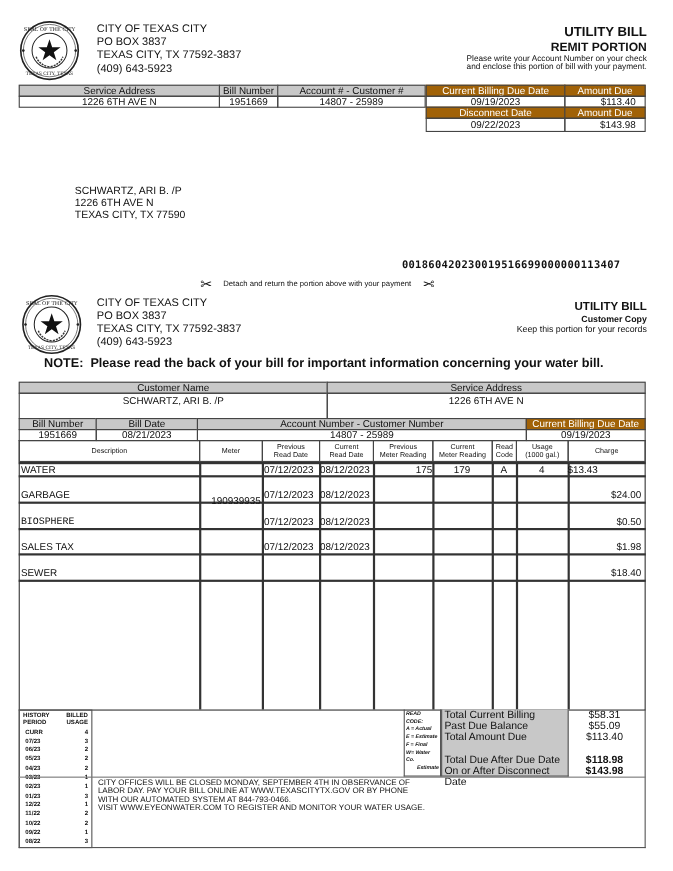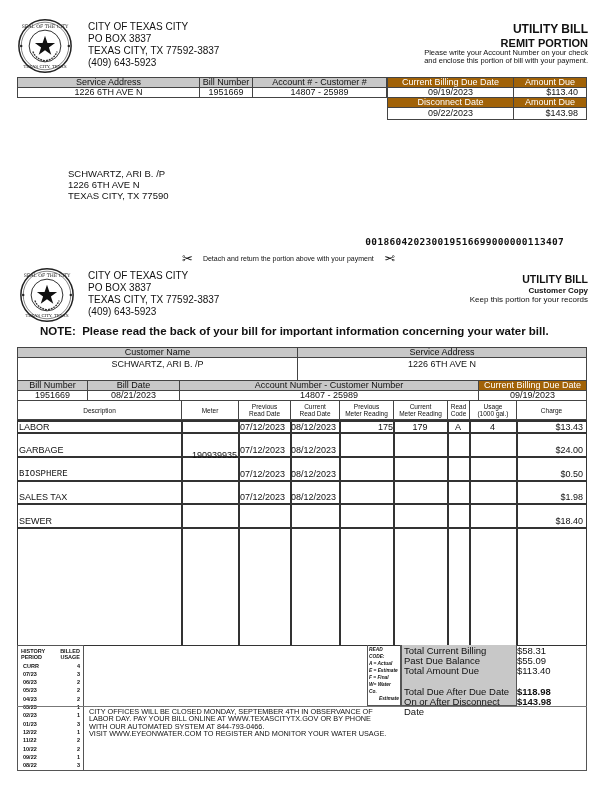--- a/index.html
+++ b/index.html
@@ -169,29 +169,29 @@
 <div class="vline" style="left:516px;top:420px;height:225px;"></div>
 
 <div class="hline" style="left:17px;top:420px;width:570px;"></div>
 <div class="hline" style="left:17px;top:432px;width:570px;"></div>
 <div class="hline" style="left:17px;top:456px;width:570px;"></div>
 <div class="hline" style="left:17px;top:480px;width:570px;"></div>
 <div class="hline" style="left:17px;top:503px;width:570px;"></div>
 <div class="hline" style="left:17px;top:527px;width:570px;"></div>
 
 <div>
-  <span class="rowtxt" style="left:19px;top:422px;">LABOR</span>
+  <span class="rowtxt" style="left:19px;top:422px;">WATER</span>
   <span class="rowtxt" style="left:181px;width:56px;text-align:right;top:422px;margin-top:28px;">190939935</span>
   <span class="rowtxt" style="left:240px;top:422px;">07/12/2023</span>
   <span class="rowtxt" style="left:291px;top:422px;">08/12/2023</span>
   <span class="rowtxt" style="left:339px;width:54px;text-align:right;top:422px;">175</span>
   <span class="rowtxt" style="left:393px;width:54px;text-align:center;top:422px;">179</span>
   <span class="rowtxt" style="left:447px;width:22px;text-align:center;top:422px;">A</span>
   <span class="rowtxt" style="left:469px;width:47px;text-align:center;top:422px;">4</span>
-  <span class="rowtxt" style="left:516px;width:67px;text-align:right;top:422px;">$13.43</span>
+  <span class="rowtxt" style="left:516px;width:67px;top:422px;">$13.43</span>
 </div>
 
 <div>
   <span class="rowtxt" style="left:19px;top:445px;">GARBAGE</span>
   <span class="rowtxt" style="left:240px;top:445px;">07/12/2023</span>
   <span class="rowtxt" style="left:291px;top:445px;">08/12/2023</span>
   <span class="rowtxt" style="left:516px;width:67px;text-align:right;top:445px;">$24.00</span>
 </div>
 
 <div>
@@ -288,21 +288,21 @@
   <div style="text-align:right;">Estimate</div>
 </div>
 
 <div class="abs totals" style="left:401px;top:645px;width:116px;height:61px;background:#c8c8c8;border:1px solid #555;border-top:none;padding:1px 0 0 2px;">
   <div>Total Current Billing</div>
   <div>Past Due Balance</div>
   <div>Total Amount Due</div>
   <div style="margin-top:11px;">Total Due After Due Date</div>
   <div>On or After Disconnect Date</div>
 </div>
-<div class="abs totals" style="left:517px;top:645px;width:65px;height:61px;text-align:left;padding-top:1px;">
+<div class="abs totals" style="left:517px;top:645px;width:65px;height:61px;text-align:center;padding-top:1px;">
   <div>$58.31</div>
   <div>$55.09</div>
   <div>$113.40</div>
   <div style="margin-top:11px;font-weight:bold;">$118.98</div>
   <div style="font-weight:bold;">$143.98</div>
 </div>
 <div class="hline" style="left:17px;top:706px;width:570px;height:1px;background:#777;"></div>
 
 <div class="abs" style="left:89px;top:708px;font-size:7.3px;line-height:7.4px;">
   <div>CITY OFFICES WILL BE CLOSED MONDAY, SEPTEMBER 4TH IN OBSERVANCE OF</div>

